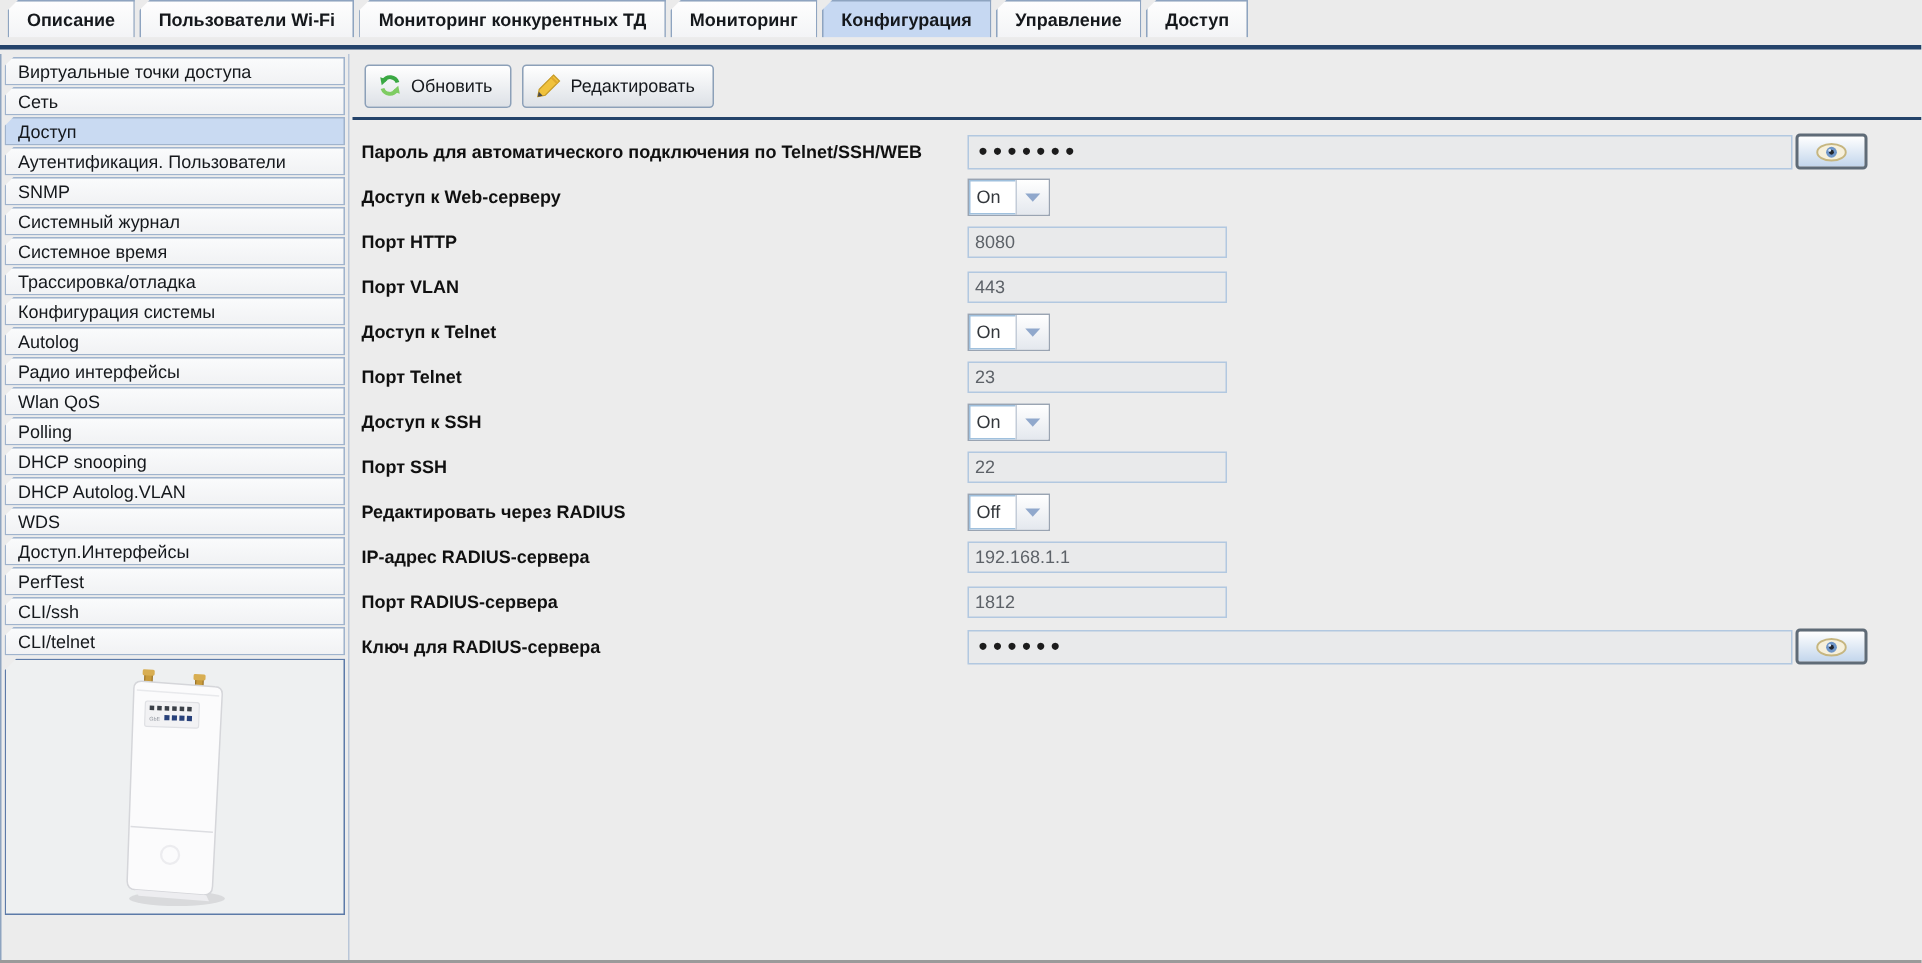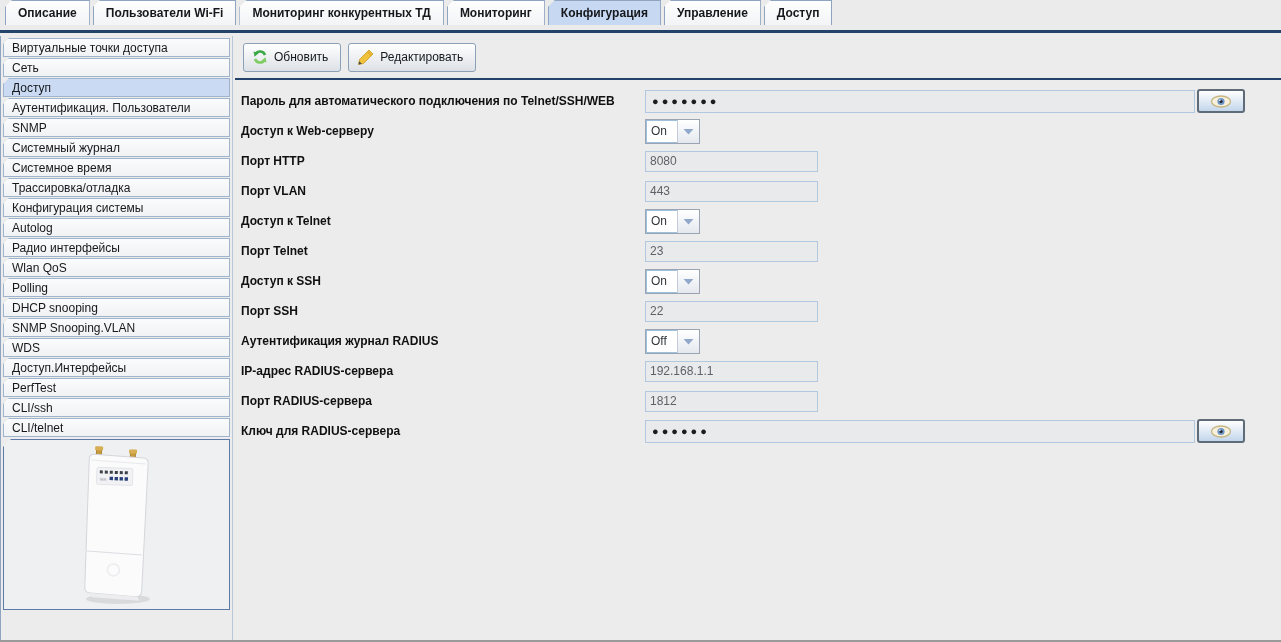--- a/index.html
+++ b/index.html
@@ -135,21 +135,21 @@
   <div class="side-item">SNMP</div>
   <div class="side-item">Системный журнал</div>
   <div class="side-item">Системное время</div>
   <div class="side-item">Трассировка/отладка</div>
   <div class="side-item">Конфигурация системы</div>
   <div class="side-item">Autolog</div>
   <div class="side-item">Радио интерфейсы</div>
   <div class="side-item">Wlan QoS</div>
   <div class="side-item">Polling</div>
   <div class="side-item">DHCP snooping</div>
-  <div class="side-item">SNMP Snooping.VLAN</div>
+  <div class="side-item">DHCP Autolog.VLAN</div>
   <div class="side-item">WDS</div>
   <div class="side-item">Доступ.Интерфейсы</div>
   <div class="side-item">PerfTest</div>
   <div class="side-item">CLI/ssh</div>
   <div class="side-item">CLI/telnet</div>
 
   <div class="device-panel">
 
     <svg width="110" height="162" viewBox="0 0 110 162">
       <ellipse cx="56" cy="155" rx="32" ry="5" fill="#d9dadc"></ellipse>
@@ -277,21 +277,21 @@
         </div>
       </div>
     </div>
 
     <div class="row">
       <div class="flabel">Порт SSH</div>
       <input class="txt" readonly="" value="22" style="">
     </div>
 
     <div class="row">
-      <div class="flabel">Аутентификация журнал RADIUS</div>
+      <div class="flabel">Редактировать через RADIUS</div>
       <div class="combo">
         <div class="combo-text">Off</div>
         <div class="combo-btn">
           <svg width="11" height="7" viewBox="0 0 11 7">
               <polygon points="0.5,1 10.5,1 5.5,6.5" fill="#90a8cc"></polygon>
             </svg>
         </div>
       </div>
     </div>
 

